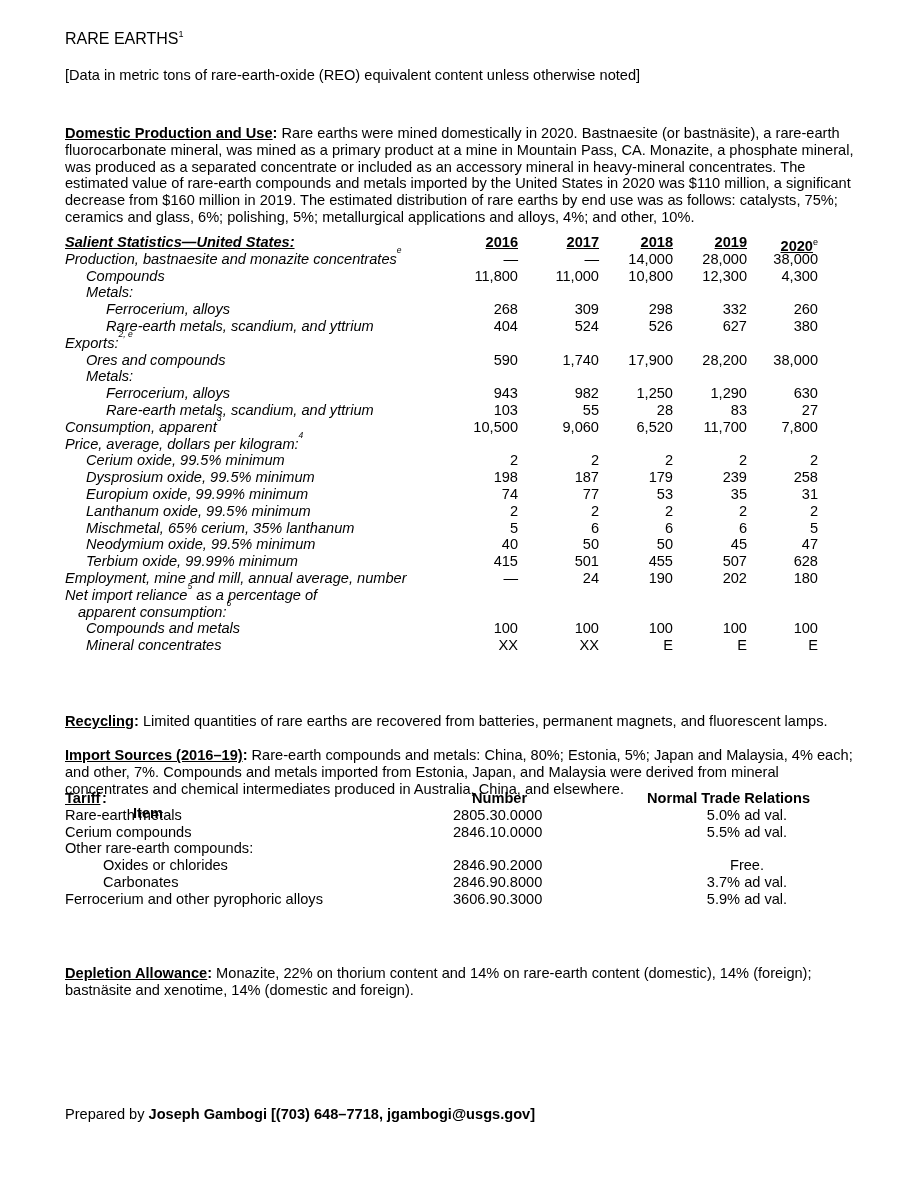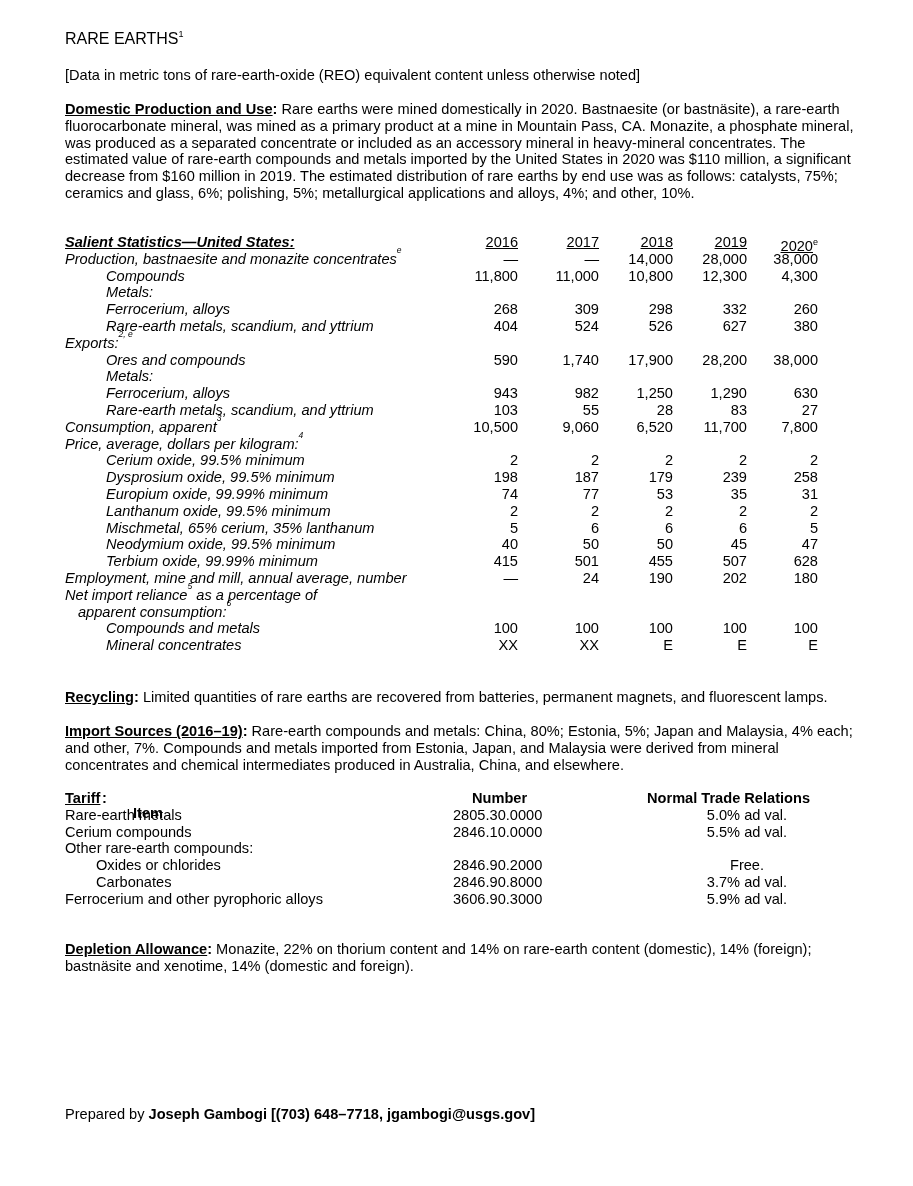--- a/index.html
+++ b/index.html
@@ -9,41 +9,41 @@
   }
   .page { position: absolute; left: 65px; top: 0; width: 792px; }
   .title {
     position: absolute; top: 30px; left: 0; width: 792px; text-align: left;
     font-weight: normal; font-size: 16px;
   }
   .title sup { font-size: 9px; vertical-align: top; position: relative; top: -1px; }
   .subtitle {
     position: absolute; top: 67px; left: 0; width: 792px; font-size: 14.6px;
   }
-  .para { position: absolute; left: 0; width: 792px; line-height: 16.8px; }
+  .para { position: absolute; left: 0; width: 792px; line-height: 16.8px; margin-top: 24px; }
   .heading { font-weight: bold; text-decoration: underline; }
   .heading-colon { font-weight: bold; }
   sup.fn { font-size: 8.5px; vertical-align: top; position: relative; top: -1px; line-height: 0; }
 
   .stats { position: absolute; top: 234px; left: 0; width: 792px; }
   .row { position: relative; height: 16.8px; line-height: 16.8px; white-space: nowrap; }
   .row .label { position: absolute; left: 0; font-style: italic; }
-  .row .label.i1 { left: 21px; margin-left: 20px; }
+  .row .label.i1 { left: 21px; }
   .row .label.i2 { left: 41px; }
   .row .label.ih { left: 13px; }
   .row .val { position: absolute; text-align: right; width: 80px; }
   .c0 { left: 373px; } .c1 { left: 454px; } .c2 { left: 528px; } .c3 { left: 602px; } .c4 { left: 673px; }
   .hdr .label { font-weight: bold; text-decoration: underline; }
-  .hdr .val span { font-weight: normal; text-decoration: underline; margin-top: 48px; }
+  .hdr .val span { font-weight: bold; text-decoration: underline; margin-top: 48px; }
   .hdr .val sup { font-size: 9px; font-weight: normal; }
 
   .tariff { position: absolute; top: 790px; left: 0; width: 792px; }
   .trow { position: relative; height: 16.8px; line-height: 16.8px; white-space: nowrap; }
   .trow .item { position: absolute; left: 0; }
-  .trow .item.i1 { left: 31px; }
+  .trow .item.i1 { left: 38px; }
   .trow .num { position: absolute; left: 388px; }
   .trow .ntr { position: absolute; left: 582px; width: 200px; text-align: center; }
   .thead .tlabel { position: absolute; left: 0; font-weight: bold; text-decoration: underline; }
   .thead .titem { position: absolute; left: 68px; font-weight: bold; margin-top: 15px; }
   .thead .tnum { position: absolute; left: 407px; font-weight: bold; }
   .thead .tntr { position: absolute; left: 582px; width: 200px; text-align: left; font-weight: bold; }
   .tntr-date { text-decoration: underline; font-weight: bold; }
 
   .prepared { position: absolute; top: 1106px; left: 0; font-size: 14.6px; }
   .prepared b { font-weight: bold; }

